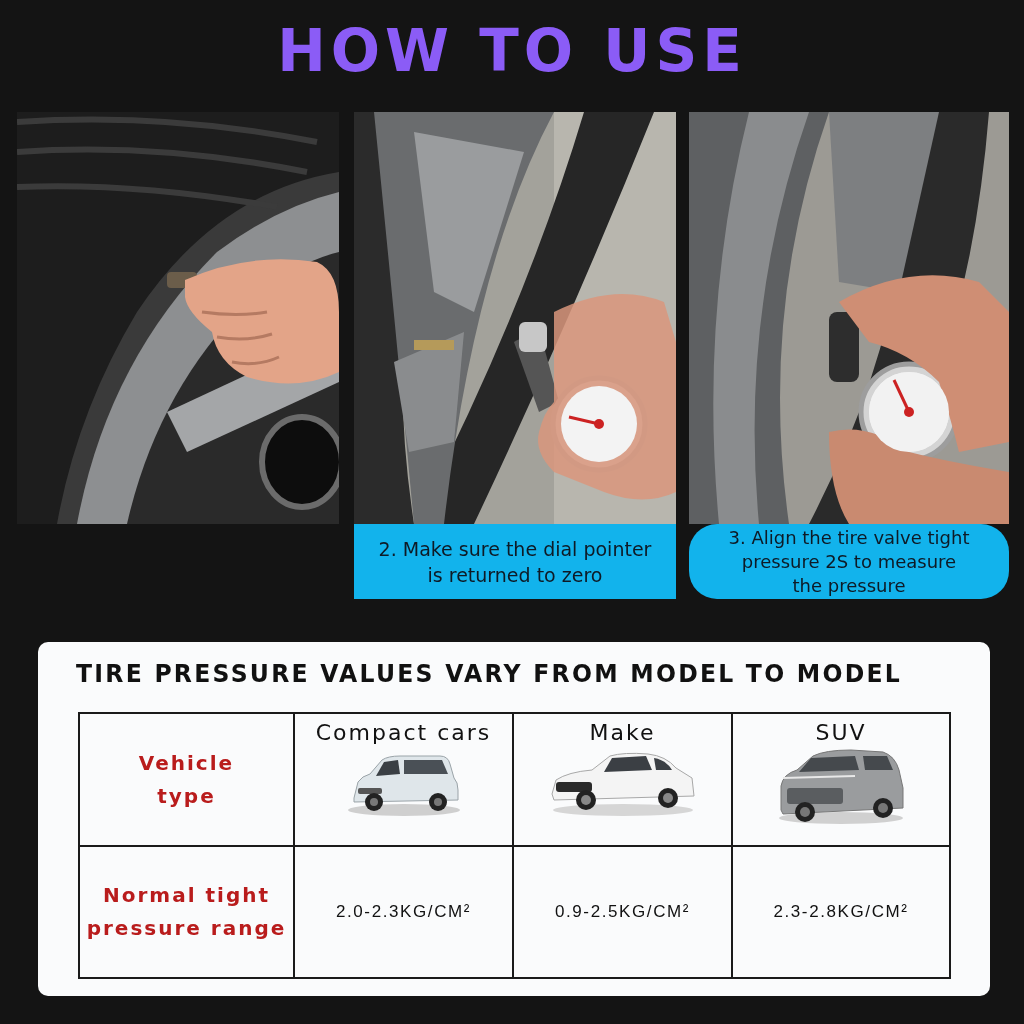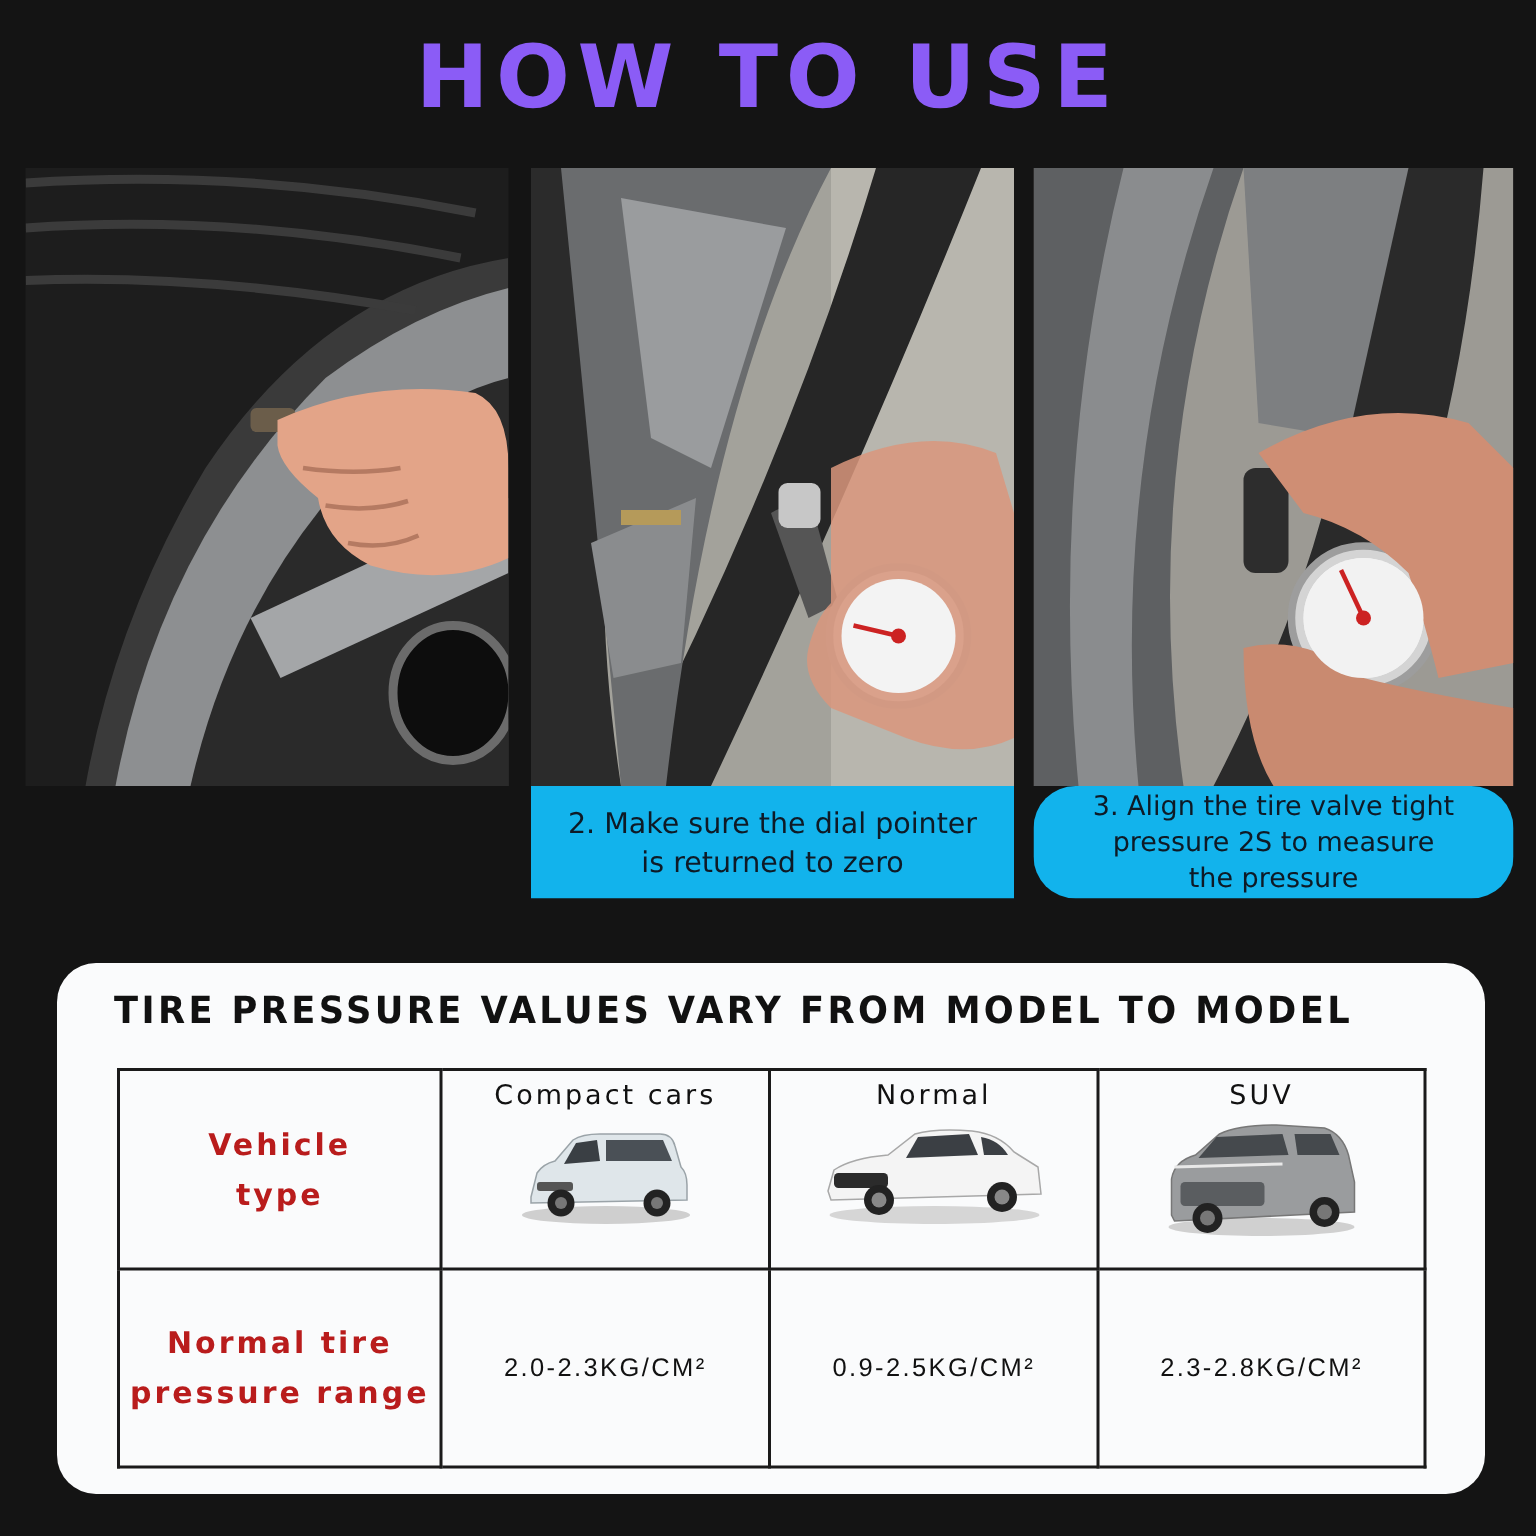--- a/index.html
+++ b/index.html
@@ -23,38 +23,38 @@
     .caption {
       position: absolute; left: 0; bottom: 0; width: 100%; height: 75px;
       background: #12b3ec; color: #0e1a26; display: flex; align-items: center; justify-content: center;
       text-align: center; font-family: "DejaVu Sans", sans-serif; font-size: 19px; line-height: 26px;
       padding: 0 8px; white-space: pre-line;
     }
     .step-3 .caption { font-size: 18px; line-height: 24px; border-radius: 28px; }
 
     .card {
       position: absolute; left: 38px; top: 642px; width: 952px; height: 354px;
-      background: #fafbfc; border-radius: 26px;
+      background: #fafbfc; border-radius: 10px;
     }
     .card-title {
       position: absolute; left: 38px; top: 14px; width: 890px; text-align: left;
       font-family: "DejaVu Sans", sans-serif; font-weight: bold; font-size: 25px;
       letter-spacing: 2.4px; color: #111; line-height: 36px; transform: scaleX(0.94); transform-origin: left center;
     }
     table.pressure {
       position: absolute; left: 40px; top: 70px; width: 871px; height: 265px;
       border-collapse: collapse; table-layout: fixed;
     }
     table.pressure td { border: 2px solid #1a1a1a; text-align: center; vertical-align: middle; }
     .row-head {
       font-family: "DejaVu Sans", sans-serif; font-weight: bold; font-size: 20px;
       letter-spacing: 2px; line-height: 33px; color: #b91c1c; white-space: pre-line;
     }
     .col-head {
-      font-family: "DejaVu Sans", sans-serif; font-size: 18px; letter-spacing: 2px; color: #111;
+      font-family: "DejaVu Sans", sans-serif; font-size: 22px; letter-spacing: 2px; color: #111;
       vertical-align: top !important; padding-top: 6px;
     }
     .col-head .lbl { display: block; height: 24px; }
     .car { display: block; margin: 4px auto 0; }
     .val { font-family: Liberation Sans, sans-serif; font-size: 17px; letter-spacing: 1.6px; color: #111; }
   </style>
 </head>
 <body>
 
 <div class="title">HOW TO USE</div>
@@ -159,21 +159,21 @@
           <path d="M40 14 L54 12 L56 26 L32 28 Z" fill="#3a3f44"></path>
           <path d="M60 12 L98 12 L104 26 L60 26 Z" fill="#4a5056"></path>
           <rect x="14" y="40" width="24" height="6" rx="2" fill="#555"></rect>
           <circle cx="30" cy="54" r="9" fill="#222"></circle>
               <circle cx="30" cy="54" r="4" fill="#777"></circle>
           <circle cx="94" cy="54" r="9" fill="#222"></circle>
               <circle cx="94" cy="54" r="4" fill="#777"></circle>
         </svg>
       </td>
       <td class="col-head">
-        <span class="lbl">Normal</span>
+        <span class="lbl">Make</span>
         <svg class="car" width="150" height="70" viewBox="0 0 150 70">
           <ellipse cx="75" cy="62" rx="70" ry="6" fill="#d6d6d6"></ellipse>
           <path d="M4 46 L8 32 Q20 24 44 22 L62 8 Q76 4 100 6 Q118 8 128 20 L144 30 L146 48 L6 52 Z" fill="#f4f4f4" stroke="#a8a8a8" stroke-width="1"></path>
           <path d="M64 10 L98 8 L104 22 L56 24 Z" fill="#3b3f44"></path>
           <path d="M106 10 Q118 12 124 22 L108 22 Z" fill="#3b3f44"></path>
           <rect x="8" y="34" width="36" height="10" rx="3" fill="#2b2b2b"></rect>
           <circle cx="38" cy="52" r="10" fill="#222"></circle>
               <circle cx="38" cy="52" r="5" fill="#888"></circle>
           <circle cx="120" cy="50" r="10" fill="#222"></circle>
               <circle cx="120" cy="50" r="5" fill="#888"></circle>
@@ -189,21 +189,21 @@
           <line x1="8" y1="30" x2="80" y2="28" stroke="#e8e8e8" stroke-width="2"></line>
           <rect x="12" y="40" width="56" height="16" rx="3" fill="#5a5d60"></rect>
           <circle cx="30" cy="64" r="10" fill="#222"></circle>
               <circle cx="30" cy="64" r="5" fill="#777"></circle>
           <circle cx="108" cy="60" r="10" fill="#222"></circle>
               <circle cx="108" cy="60" r="5" fill="#777"></circle>
         </svg>
       </td>
     </tr>
     <tr style="height:132px">
-      <td class="row-head">Normal tire
+      <td class="row-head">Normal tight
 pressure range</td>
       <td class="val">2.0-2.3KG/CM²</td>
       <td class="val">0.9-2.5KG/CM²</td>
       <td class="val">2.3-2.8KG/CM²</td>
     </tr>
   </tbody>
     </table>
 </div>
 
 </body></html>

